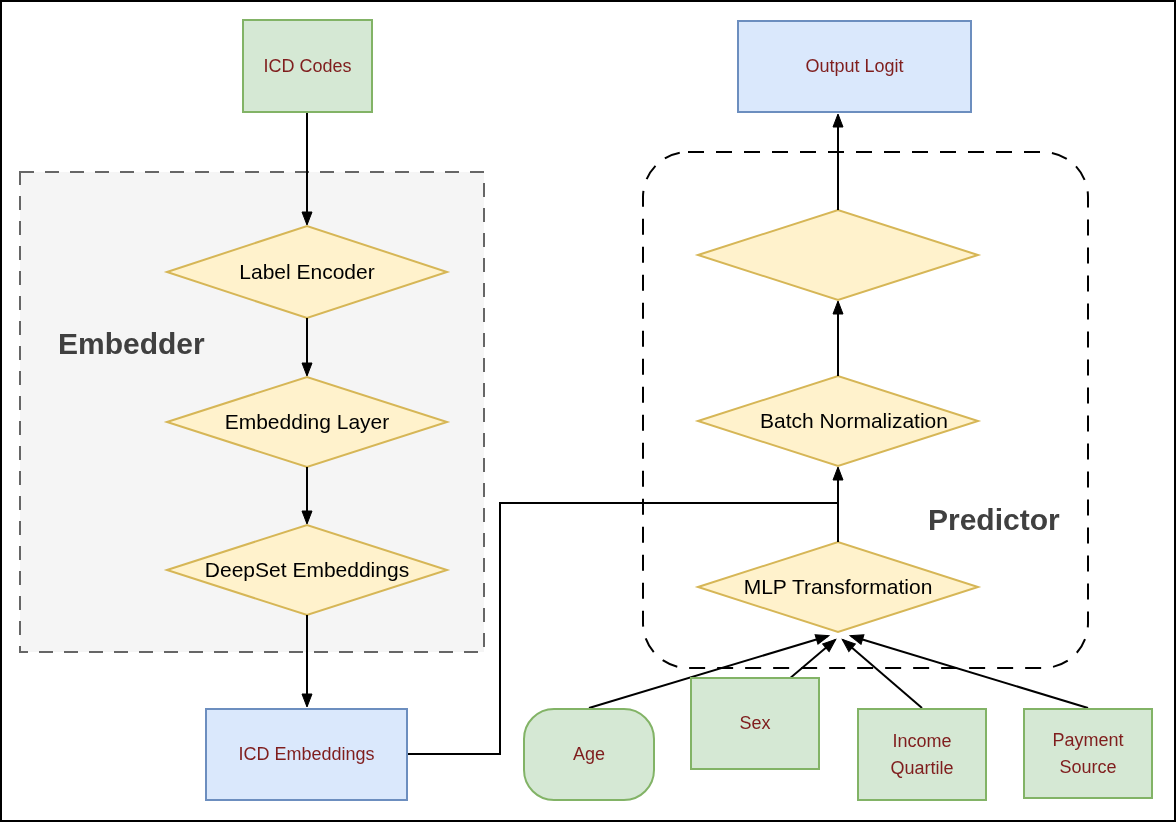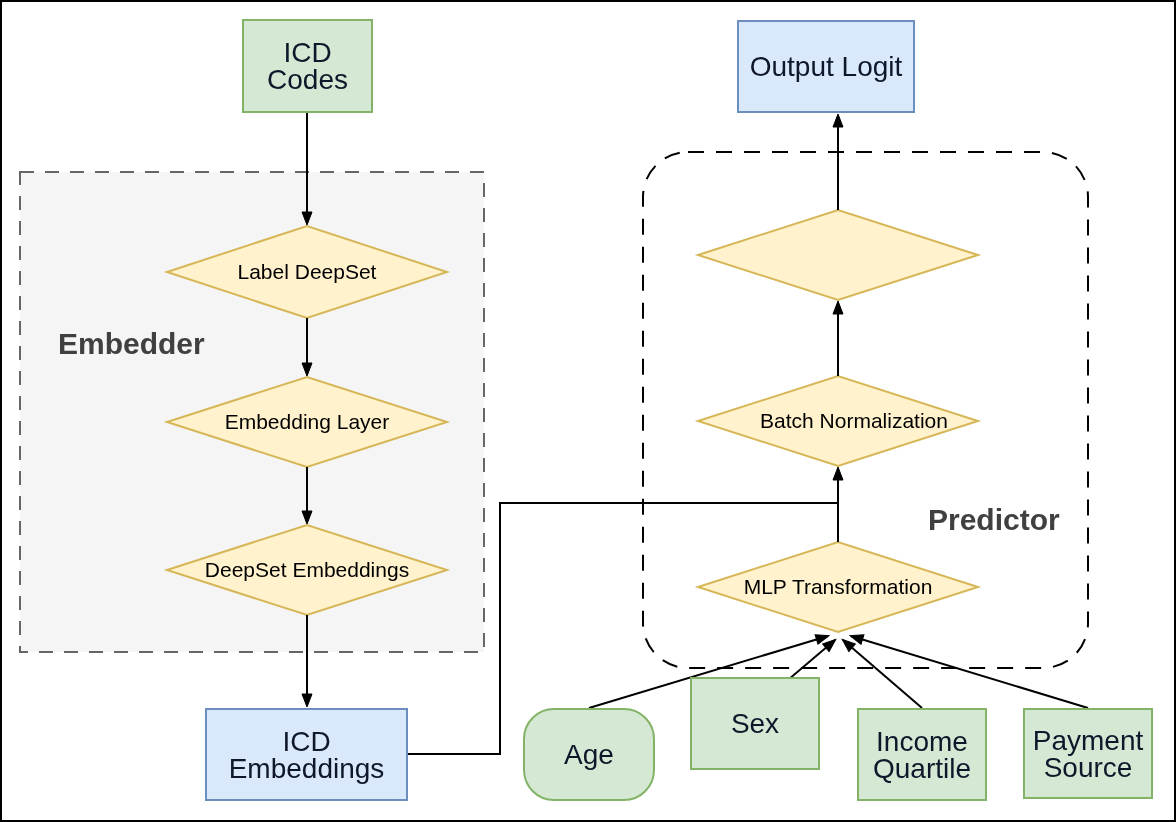--- a/index.html
+++ b/index.html
@@ -14,21 +14,21 @@
     position:absolute;inset:0;
     border:2px solid #000000;
     pointer-events:none;
     z-index:50;
   }
   svg.layer{position:absolute;left:0;top:0;z-index:1;}
   .node{
     position:absolute;
     display:flex;align-items:center;justify-content:center;
     text-align:center;
-    font-size:28px;color:#0f172a;line-height:27px;
+    font-size:18px;color:#7f1d1d;line-height:27px;
     box-sizing:border-box;
     z-index:10;
   }
   .node.green{background:#d5e8d4;border:2px solid #82b366;}
   .node.blue{background:#dae8fc;border:2px solid #6c8ebf;}
   .node .lbl{display:inline-block;max-width:112px;}
   .node .lbl.wide{max-width:190px;}
   .dlabel{
     position:absolute;width:260px;
     text-align:center;
@@ -74,21 +74,21 @@
     <line x1="589" y1="708" x2="828" y2="636" stroke="#000000" stroke-width="2" marker-end="url(#arrow)"></line>
     <line x1="755" y1="708" x2="835" y2="640" stroke="#000000" stroke-width="2" marker-end="url(#arrow)"></line>
     <line x1="922" y1="708" x2="843" y2="640" stroke="#000000" stroke-width="2" marker-end="url(#arrow)"></line>
     <line x1="1088" y1="708" x2="851" y2="636" stroke="#000000" stroke-width="2" marker-end="url(#arrow)"></line>
   </svg>
 
   <div class="node green" style="left:242px;top:19px;width:131px;height:94px;">
     <span class="lbl wide">ICD Codes</span>
   </div>
 
-  <div class="node blue" style="left:737px;top:20px;width:178px;height:93px;">
+  <div class="node blue" style="left:737px;top:20px;width:235px;height:93px;">
     <span class="lbl wide">Output Logit</span>
   </div>
 
   <div class="node blue" style="left:205px;top:708px;width:203px;height:93px;">
     <span class="lbl wide">ICD Embeddings</span>
   </div>
 
   <div class="node green" style="left:523px;top:708px;width:132px;height:93px;border-radius:31px;">
     <span class="lbl">Age</span>
   </div>
@@ -98,21 +98,21 @@
   </div>
 
   <div class="node green" style="left:857px;top:708px;width:130px;height:93px;">
     <span class="lbl">Income Quartile</span>
   </div>
 
   <div class="node green" style="left:1023px;top:708px;width:130px;height:91px;">
     <span class="lbl">Payment Source</span>
   </div>
 
-  <div class="dlabel" style="left:177px;top:259px;">Label DeepSet</div>
+  <div class="dlabel" style="left:177px;top:259px;">Label Encoder</div>
   <div class="dlabel" style="left:177px;top:409px;">Embedding Layer</div>
   <div class="dlabel" style="left:177px;top:557px;">DeepSet Embeddings</div>
   <div class="dlabel" style="left:724px;top:408px;">Batch Normalization</div>
   <div class="dlabel" style="left:708px;top:574px;">MLP Transformation</div>
 
   <div class="glabel" style="left:58px;top:327px;">Embedder</div>
   <div class="glabel" style="left:928px;top:503px;">Predictor</div>
 
   <div class="frame"></div>
 </div>

